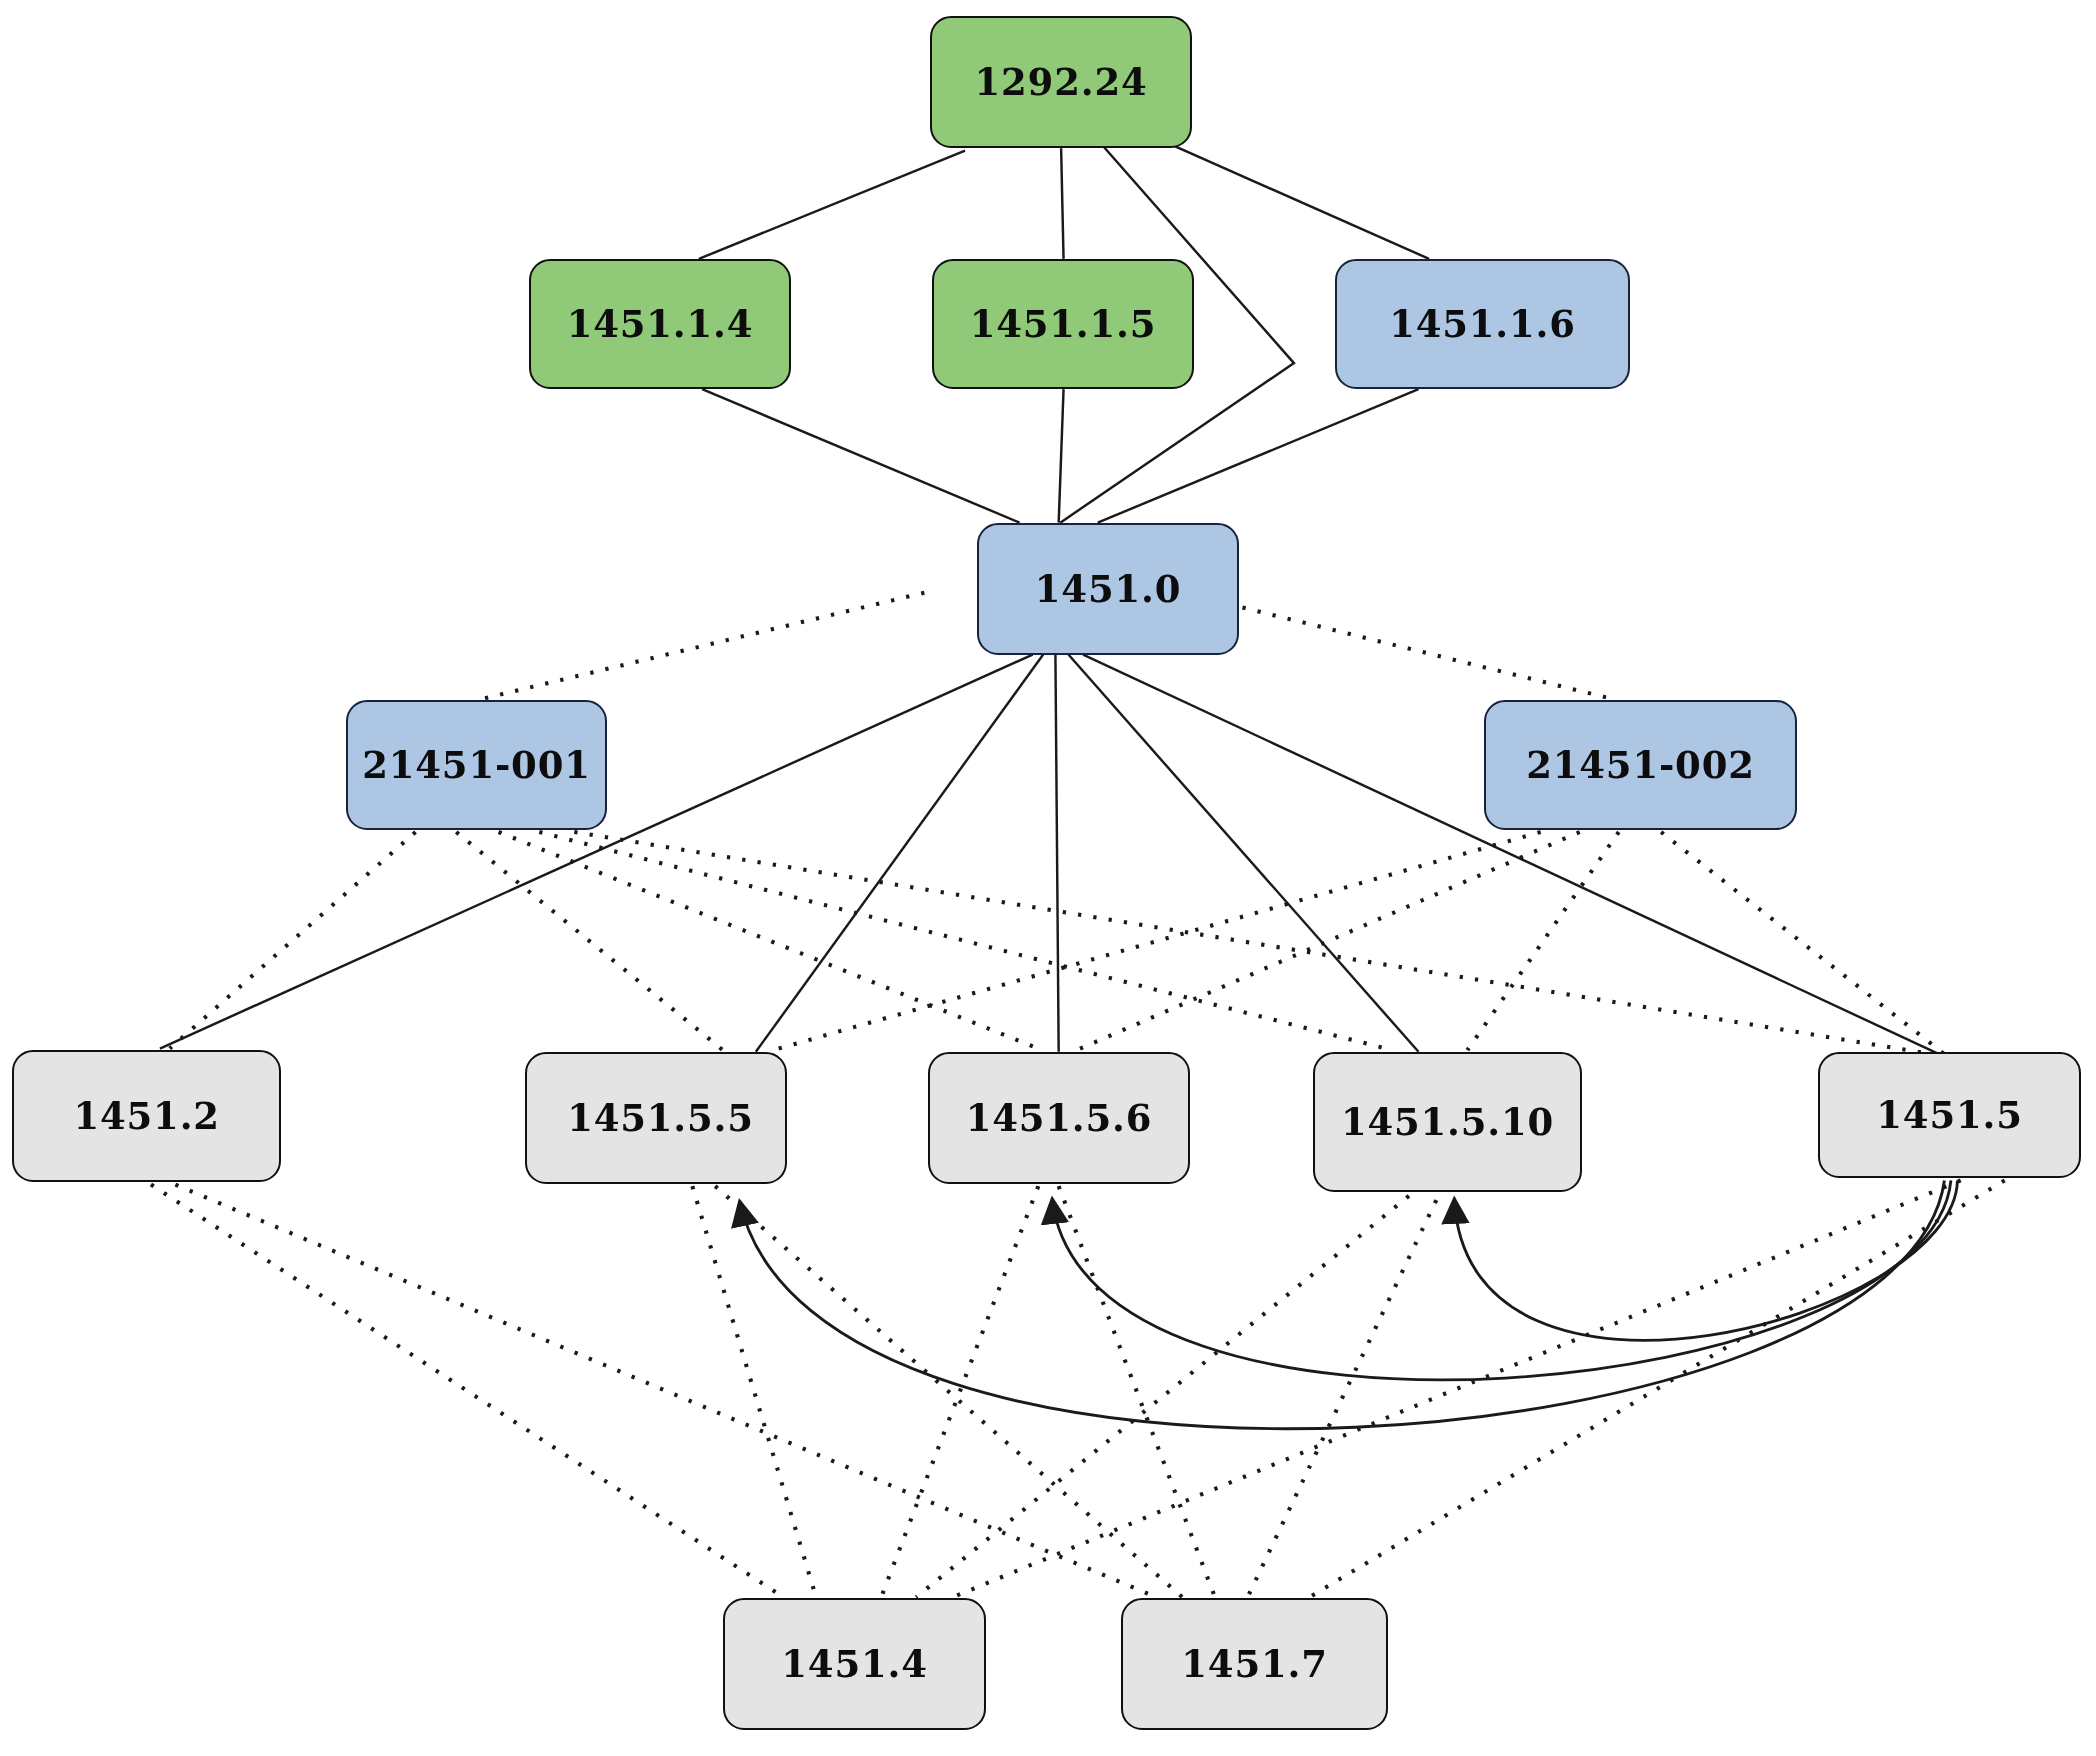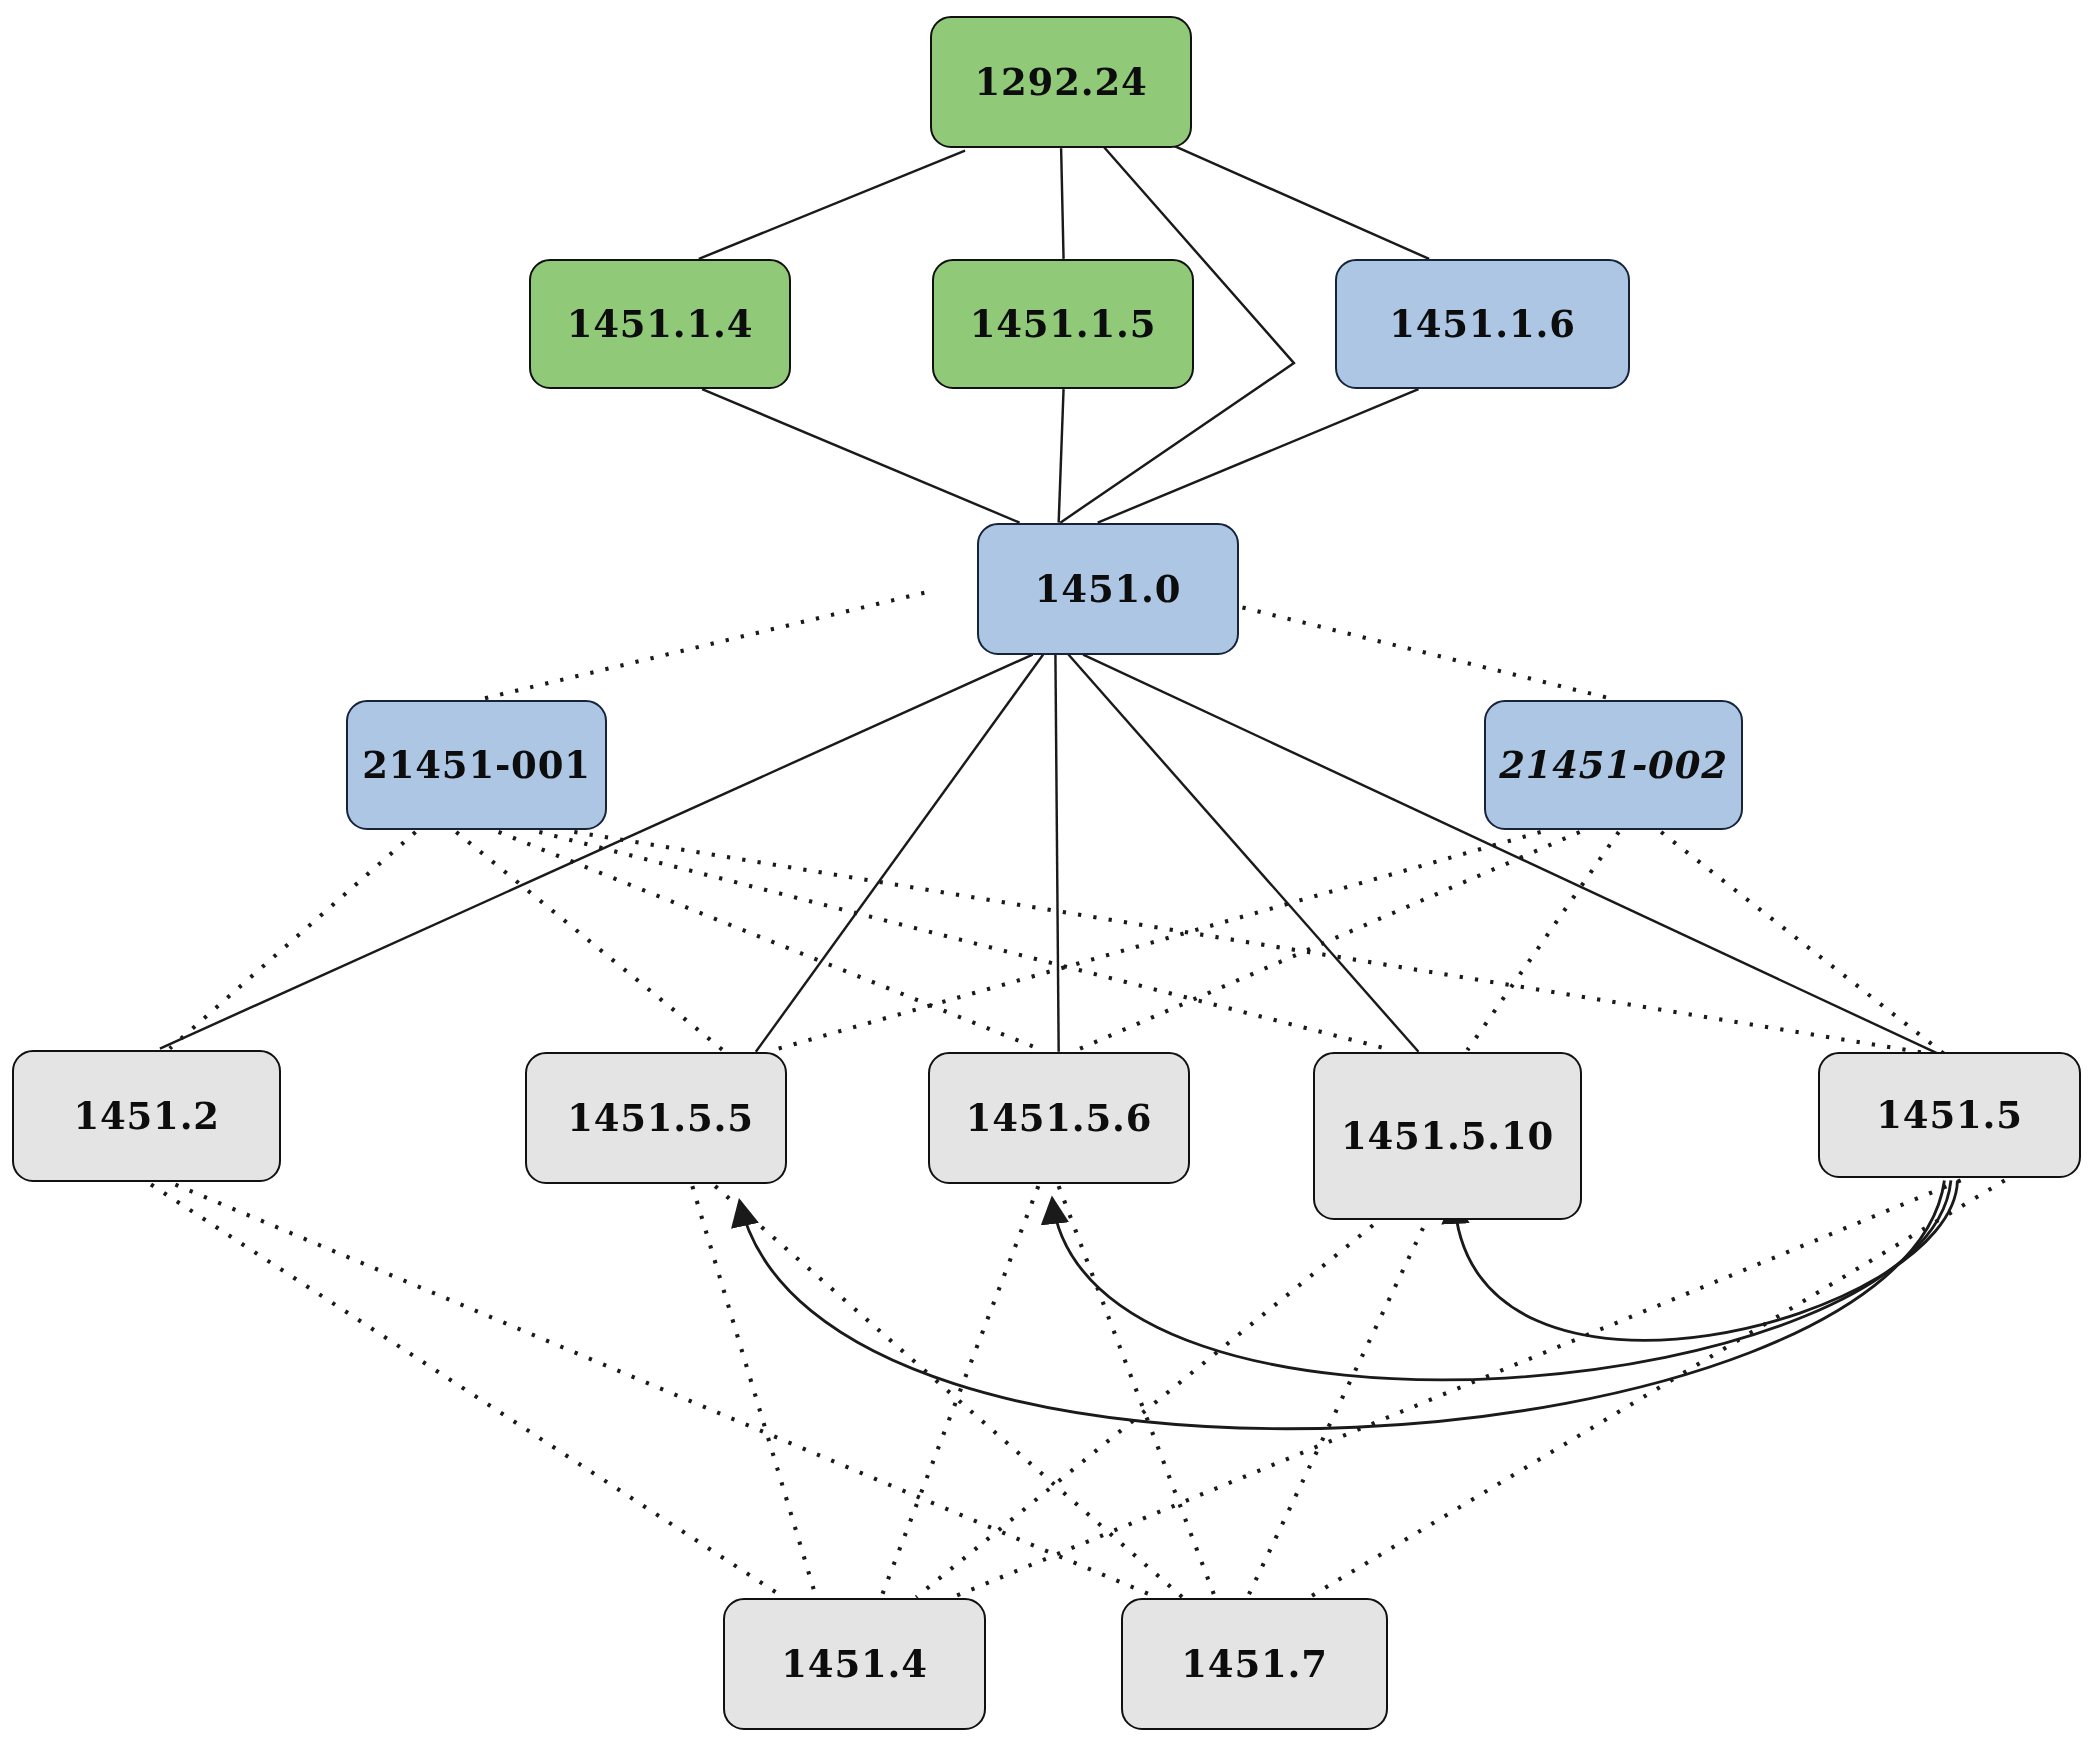--- a/index.html
+++ b/index.html
@@ -97,37 +97,37 @@
   </div>
 
   <div class="node blue" style="left:977px;top:523px;width:262px;height:132px;">
     <span>1451.0</span>
   </div>
 
   <div class="node blue" style="left:346px;top:700px;width:261px;height:130px;">
     <span>21451-001</span>
   </div>
 
-  <div class="node blue" style="left:1484px;top:700px;width:259px;height:130px;font-style:italic;">
+  <div class="node blue" style="left:1484px;top:700px;width:313px;height:130px;">
     <span>21451-002</span>
   </div>
 
   <div class="node gray" style="left:12.2px;top:1050px;width:269px;height:132px;">
     <span>1451.2</span>
   </div>
 
   <div class="node gray" style="left:525px;top:1052px;width:262px;height:132px;padding-left:9px;">
     <span>1451.5.5</span>
   </div>
 
   <div class="node gray" style="left:928px;top:1052px;width:262px;height:132px;">
     <span>1451.5.6</span>
   </div>
 
-  <div class="node gray" style="left:1313px;top:1052px;width:269px;height:168px;">
+  <div class="node gray" style="left:1313px;top:1052px;width:269px;height:140px;">
     <span>1451.5.10</span>
   </div>
 
   <div class="node gray" style="left:1818px;top:1052px;width:263px;height:126px;">
     <span>1451.5</span>
   </div>
 
   <div class="node gray" style="left:723px;top:1598px;width:263px;height:132px;">
     <span>1451.4</span>
   </div>

